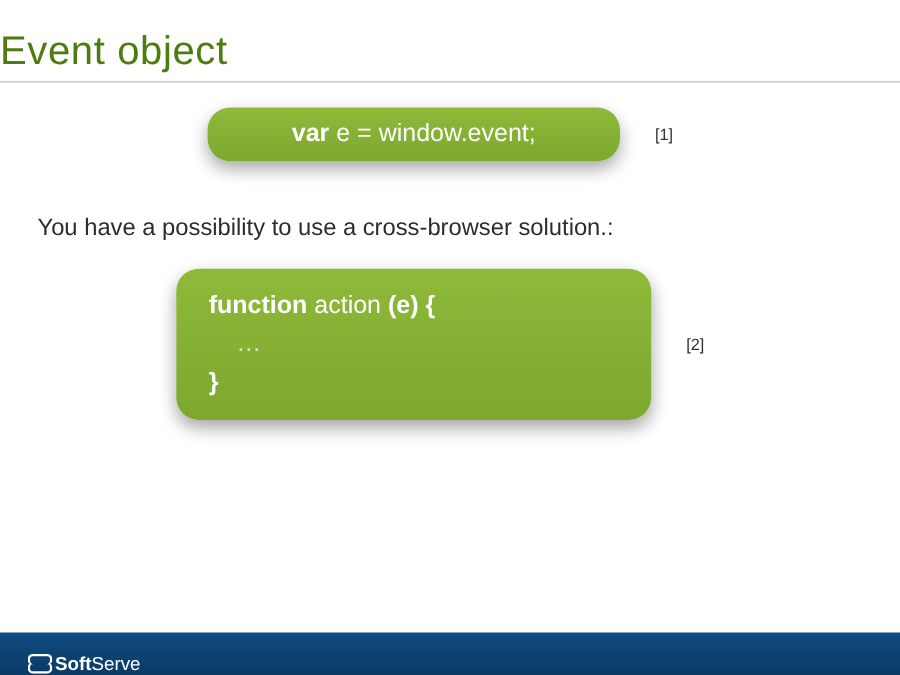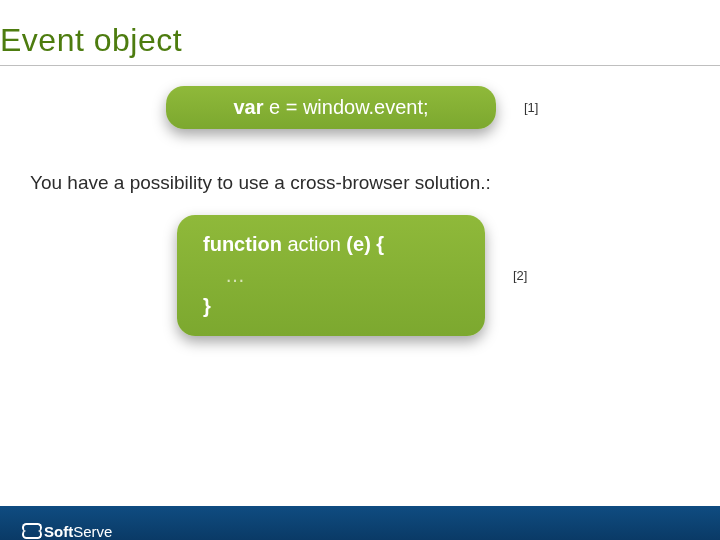--- a/index.html
+++ b/index.html
@@ -54,21 +54,21 @@
     text-align: left;
   }
   .code-block .kw { font-weight: 600; color: #ffffff; }
   .code-block .fn { font-weight: 300; color: #ffffff; }
   .code-block .dim { color: #d8e6b8; font-weight: 300; }
   .code-1 {
     width: 330px;
     text-align: center;
   }
   .code-2 {
-    width: 308px;
+    width: 380px;
     padding: 14px 26px 14px 26px;
     line-height: 1.55;
   }
   .code-2 .indent { padding-left: 22px; display: block; }
   .ref {
     font-size: 13px;
     color: #333;
     margin-left: 28px;
     width: 30px;
   }

